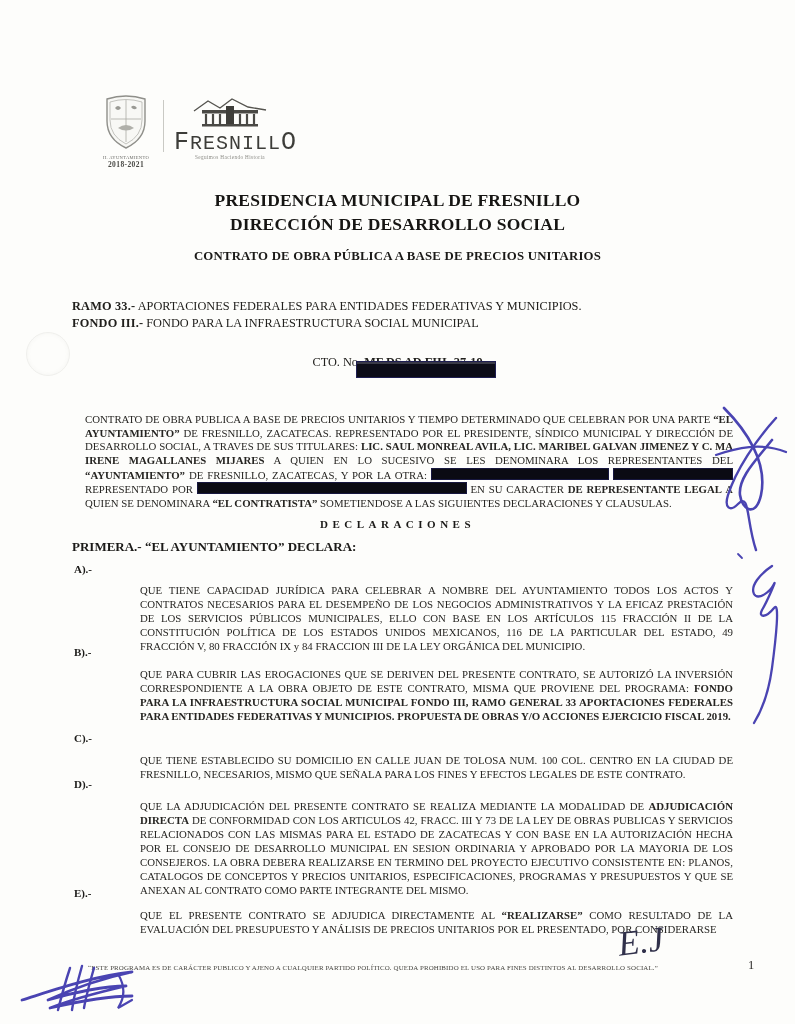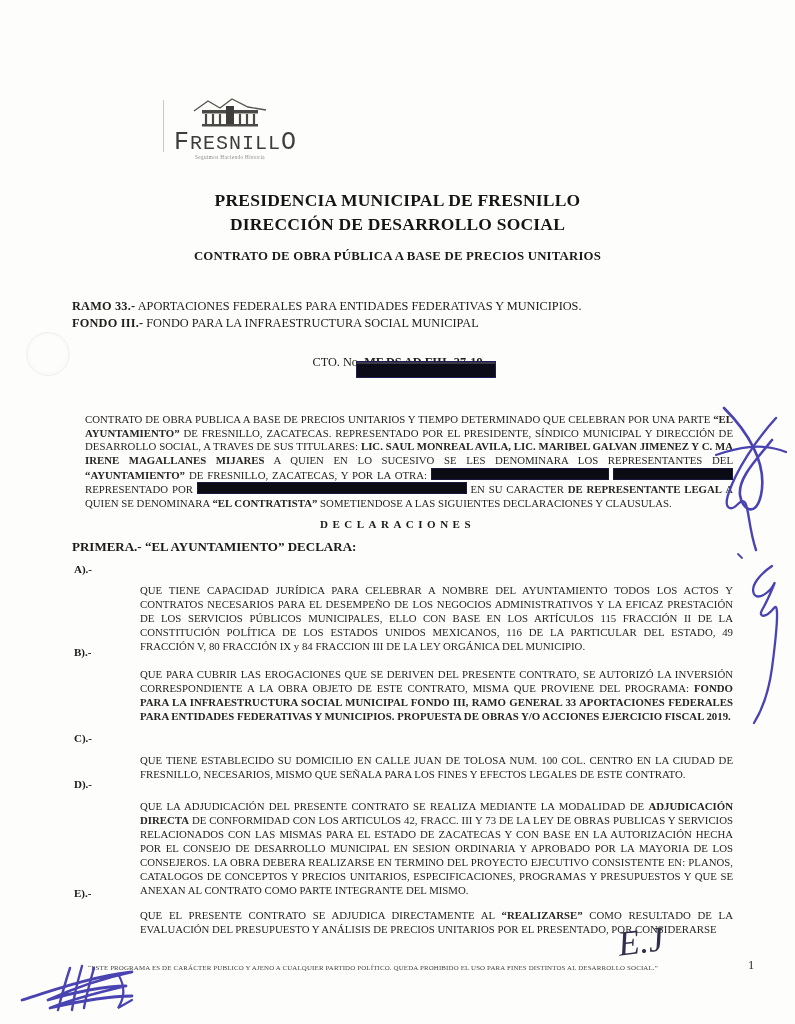--- a/index.html
+++ b/index.html
@@ -51,20 +51,33 @@
   
   .hole-punch{position:absolute;left:26px;top:332px;width:42px;height:42px;border-radius:50%;
               border:1px solid rgba(120,120,110,.10);box-shadow:0 0 4px rgba(120,120,110,.06) inset;}
   .ink{position:absolute;pointer-events:none;}
 </style>
 </head>
 <body>
 
 <div class="page">
 
+  <div class="crest-wrap">
+    <svg width="48" height="58" viewBox="0 0 48 58">
+      <path d="M5,7 Q24,1 43,7 L43,29 Q43,47 24,56 Q5,47 5,29 Z" fill="#f8f8f5" stroke="#8f8f8a" stroke-width="1.4"></path>
+      <path d="M8,10 Q24,5 40,10 L40,28 Q40,44 24,52 Q8,44 8,28 Z" fill="none" stroke="#b4b4ae" stroke-width="0.8"></path>
+      <line x1="24" y1="8" x2="24" y2="50" stroke="#a9a9a3" stroke-width="0.8"></line>
+      <line x1="9" y1="27" x2="39" y2="27" stroke="#a9a9a3" stroke-width="0.8"></line>
+      <path d="M13,16 q3,-4 6,0 q-3,4 -6,0" fill="#9a9a94"></path>
+      <path d="M29,15 q3,-3 6,1 q-3,3 -6,-1" fill="#9a9a94"></path>
+      <path d="M16,36 q8,-6 16,0 q-8,5 -16,0" fill="#b0b0aa"></path>
+    </svg>
+    <div class="crest-caption">H. AYUNTAMIENTO</div>
+    <div class="crest-years">2018-2021</div>
+  </div>
 
   <div class="logo-divider"></div>
 
   <div class="brand-wrap">
     <svg width="84" height="32" viewBox="0 0 84 32">
       <path d="M6,14 L20,4 L32,11 L44,2 L60,10 L78,13" fill="none" stroke="#55544f" stroke-width="1.3"></path>
       <rect x="14" y="13" width="56" height="3.5" fill="#4a4945"></rect>
       <line x1="18" y1="17" x2="18" y2="27" stroke="#4a4945" stroke-width="2.2"></line>
       <line x1="25" y1="17" x2="25" y2="27" stroke="#4a4945" stroke-width="2.2"></line>
       <line x1="32" y1="17" x2="32" y2="27" stroke="#4a4945" stroke-width="2.2"></line>

